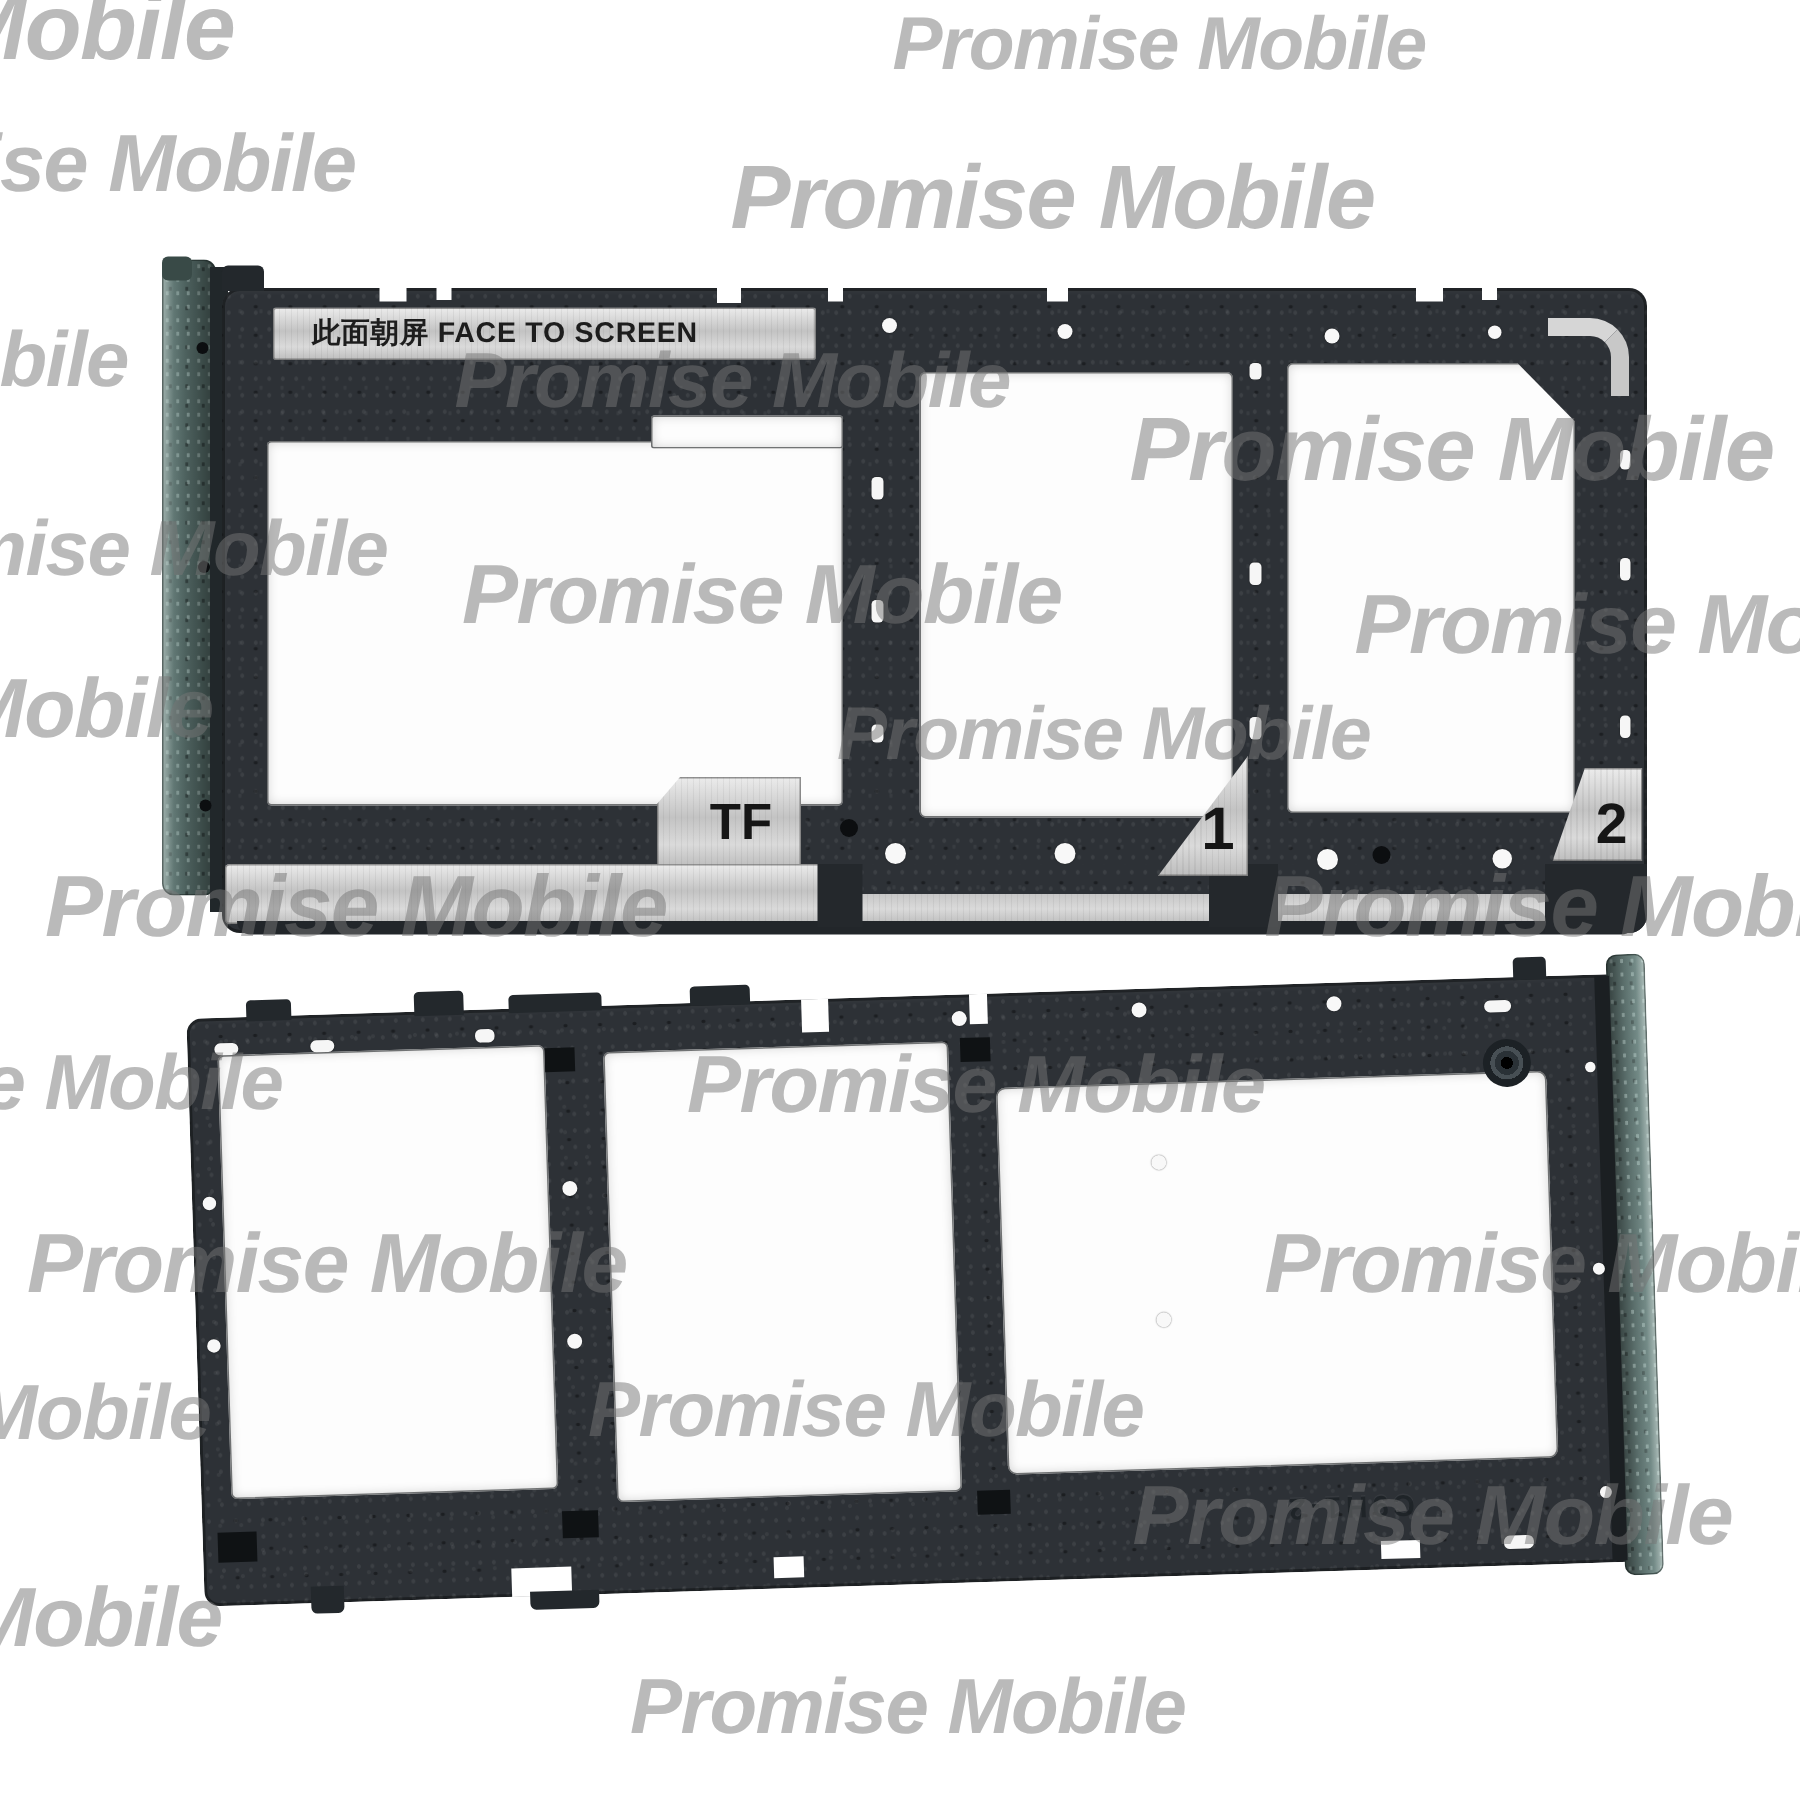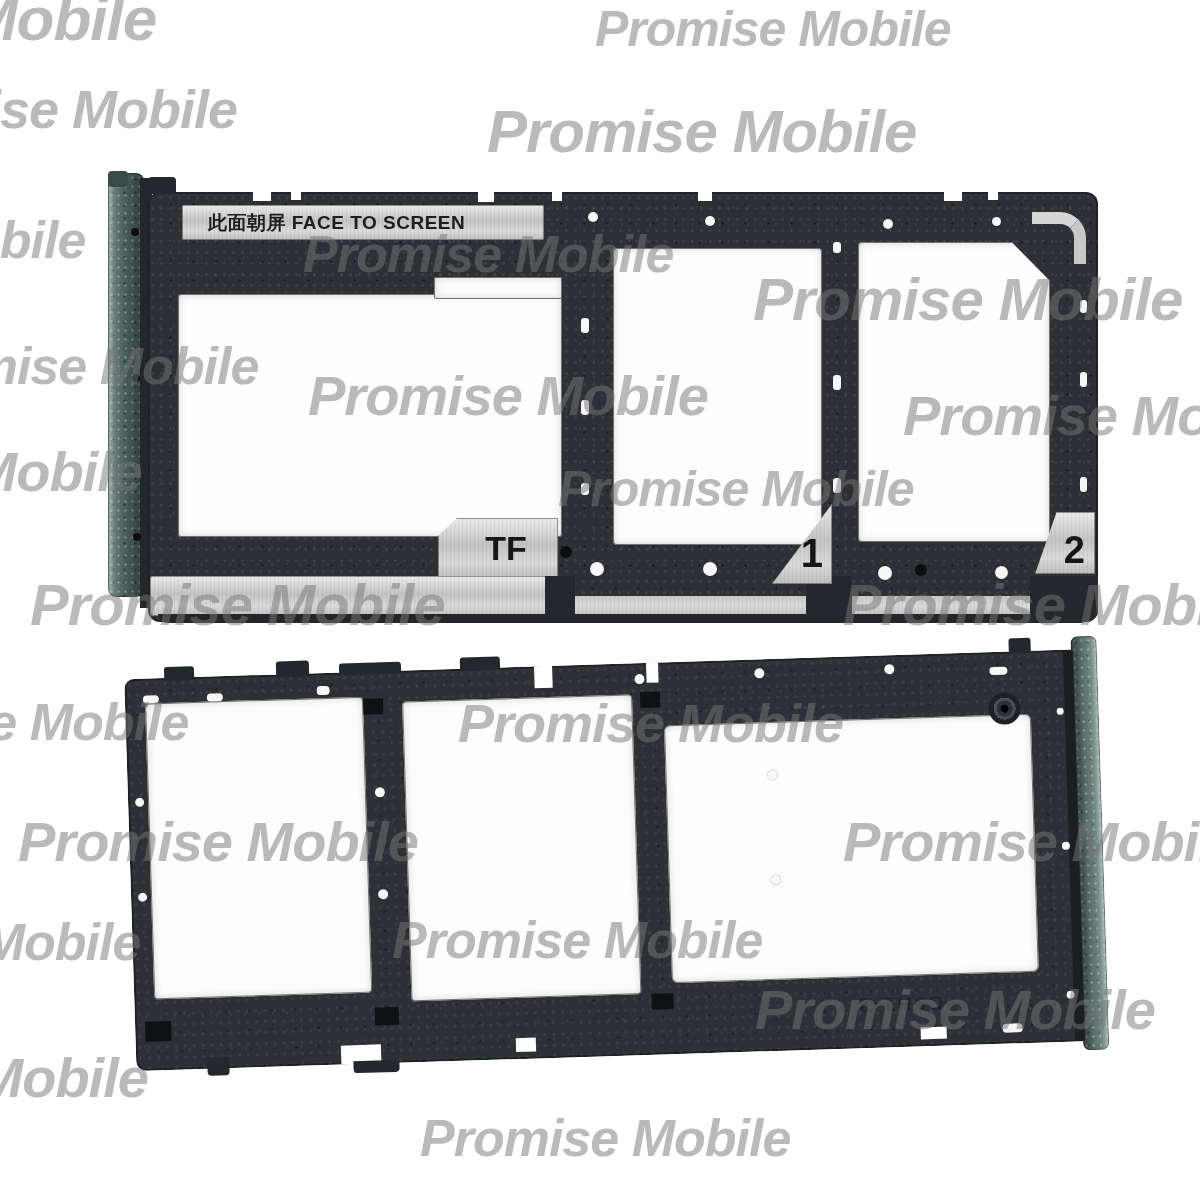--- a/index.html
+++ b/index.html
@@ -86,21 +86,21 @@
       <div class="striptext" style="padding-left:26px;">此面朝屏  FACE TO SCREEN</div>
     </div>
 
     <div class="abs white" style="left:178px;top:294px;width:384px;height:243px;border-radius:3px;"></div>
     <div class="abs white" style="left:434px;top:277px;width:128px;height:22px;border-radius:2px;"></div>
     <div class="abs white" style="left:613px;top:248px;width:209px;height:297px;border-radius:4px;"></div>
     <div class="abs white" style="left:858px;top:242px;width:192px;height:300px;border-radius:4px;clip-path:polygon(0 0,80% 0,100% 13%,100% 100%,0 100%);"></div>
 
     <div class="abs" style="left:1032px;top:212px;width:54px;height:52px;border-top:12px solid #d6d6d6;border-right:12px solid #c8c8c8;border-top-right-radius:26px;box-sizing:border-box;"></div>
 
-    <div class="abs silver" style="left:438px;top:518px;width:120px;height:60px;clip-path:polygon(16% 0,100% 0,100% 100%,0 100%,0 30%);">
+    <div class="abs silver" style="left:438px;top:518px;width:96px;height:60px;clip-path:polygon(16% 0,100% 0,100% 100%,0 100%,0 30%);">
       <div class="tabdigit" style="font-size:34px;line-height:60px;text-align:center;padding-left:16px;">TF</div>
     </div>
 
     <div class="abs silver" style="left:150px;top:576px;width:948px;height:40px;border-radius:3px;"></div>
     <div class="abs frame" style="left:570px;top:576px;width:528px;height:20px;box-shadow:none;"></div>
     <div class="abs" style="left:158px;top:614px;width:932px;height:9px;background:#22262a;border-radius:0 0 9px 9px;"></div>
     <div class="abs darkbit" style="left:545px;top:576px;width:30px;height:42px;background:#24282c;"></div>
     <div class="abs darkbit" style="left:806px;top:576px;width:46px;height:42px;background:#24282c;"></div>
     <div class="abs darkbit" style="left:1030px;top:576px;width:68px;height:46px;background:#24282c;border-radius:0 0 12px 0;"></div>
 

